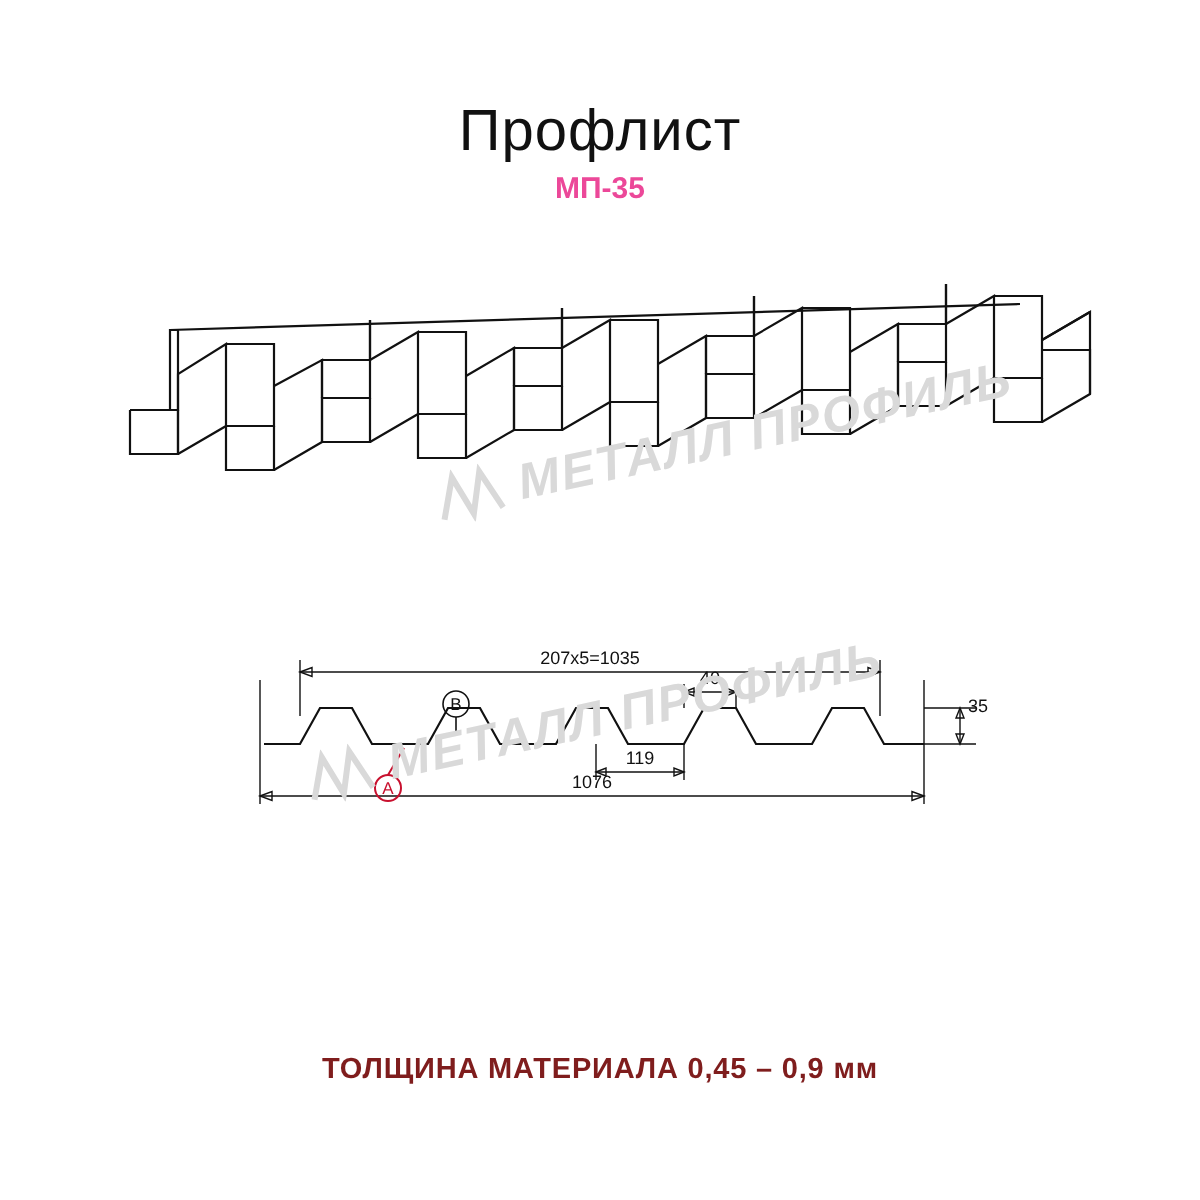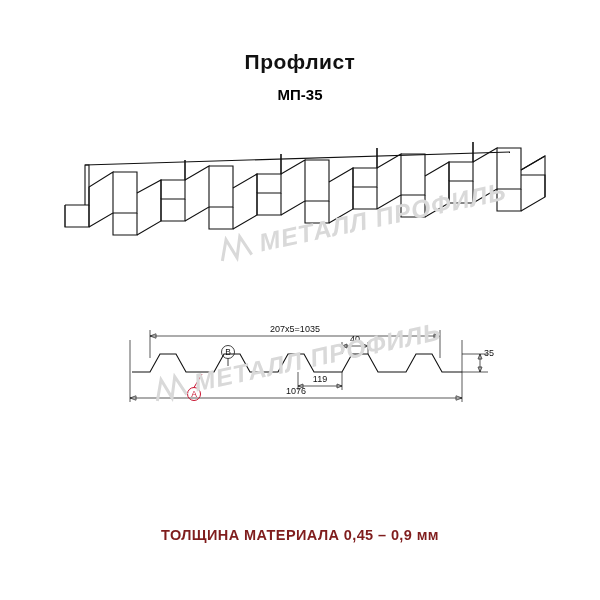--- a/index.html
+++ b/index.html
@@ -19,34 +19,34 @@
     position: relative;
     width: 600px;
     height: 600px;
   }
   .title {
     position: absolute;
     top: 50px;
     left: 0;
     width: 600px;
     text-align: center;
-    font-size: 21px;
-    font-weight: bold;
+    font-size: 29px;
+    font-weight: normal;
     letter-spacing: 0.5px;
     color: #111111;
   }
   .subtitle {
     position: absolute;
     top: 86px;
     left: 0;
     width: 600px;
     text-align: center;
     font-size: 15px;
     font-weight: bold;
-    color: #000000;
+    color: #ec4899;
   }
   .iso-wrap {
     position: absolute;
     top: 135px;
     left: 55px;
     width: 495px;
     height: 130px;
   }
   .section-wrap {
     position: absolute;

